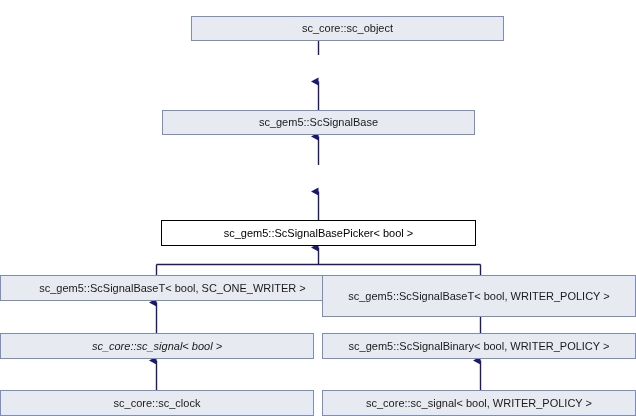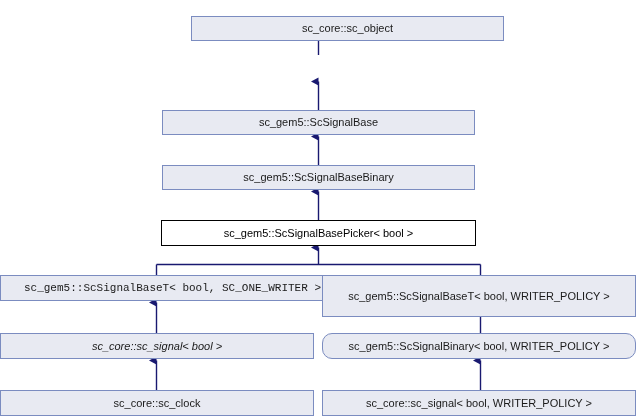--- a/index.html
+++ b/index.html
@@ -87,41 +87,38 @@
 
   <div class="node" style="left:162px; top:16px; width:313px; height:25px;margin-left:29px;">
     <span class="label">sc_core::sc_object</span>
   </div>
 
 
   <div class="node" style="left:162px; top:110px; width:313px; height:25px;">
     <span class="label">sc_gem5::ScSignalBase</span>
   </div>
 
-  <div class="node" style="left:162px; top:165px; width:313px; height:25px;">
-    <span class="label">sc_gem5::ScSignalBaseBinary</span>
-  </div>
 
   <div class="node current" style="left:161px; top:220px; width:315px; height:26px;">
     <span class="label">sc_gem5::ScSignalBasePicker&lt; bool &gt;</span>
   </div>
 
-  <div class="node" style="left:0px; top:275px; width:345px; height:26px;font-family:Liberation Mono, monospace;">
+  <div class="node" style="left:0px; top:275px; width:345px; height:26px;">
     <span class="label">sc_gem5::ScSignalBaseT&lt; bool, SC_ONE_WRITER &gt;</span>
   </div>
 
   <div class="node" style="left:322px; top:275px; width:314px; height:42px;">
     <span class="label">sc_gem5::ScSignalBaseT&lt; bool, WRITER_POLICY &gt;</span>
   </div>
 
   <div class="node" style="left:0px; top:333px; width:314px; height:26px;font-style:italic;">
     <span class="label">sc_core::sc_signal&lt; bool &gt;</span>
   </div>
 
-  <div class="node" style="left:322px; top:333px; width:314px; height:26px;border-radius:10px;">
+  <div class="node" style="left:322px; top:333px; width:314px; height:26px;">
     <span class="label">sc_gem5::ScSignalBinary&lt; bool, WRITER_POLICY &gt;</span>
   </div>
 
   <div class="node" style="left:322px; top:390px; width:314px; height:26px;">
     <span class="label">sc_core::sc_signal&lt; bool, WRITER_POLICY &gt;</span>
   </div>
 
   <div class="node" style="left:0px; top:390px; width:314px; height:26px;">
     <span class="label">sc_core::sc_clock</span>
   </div>

